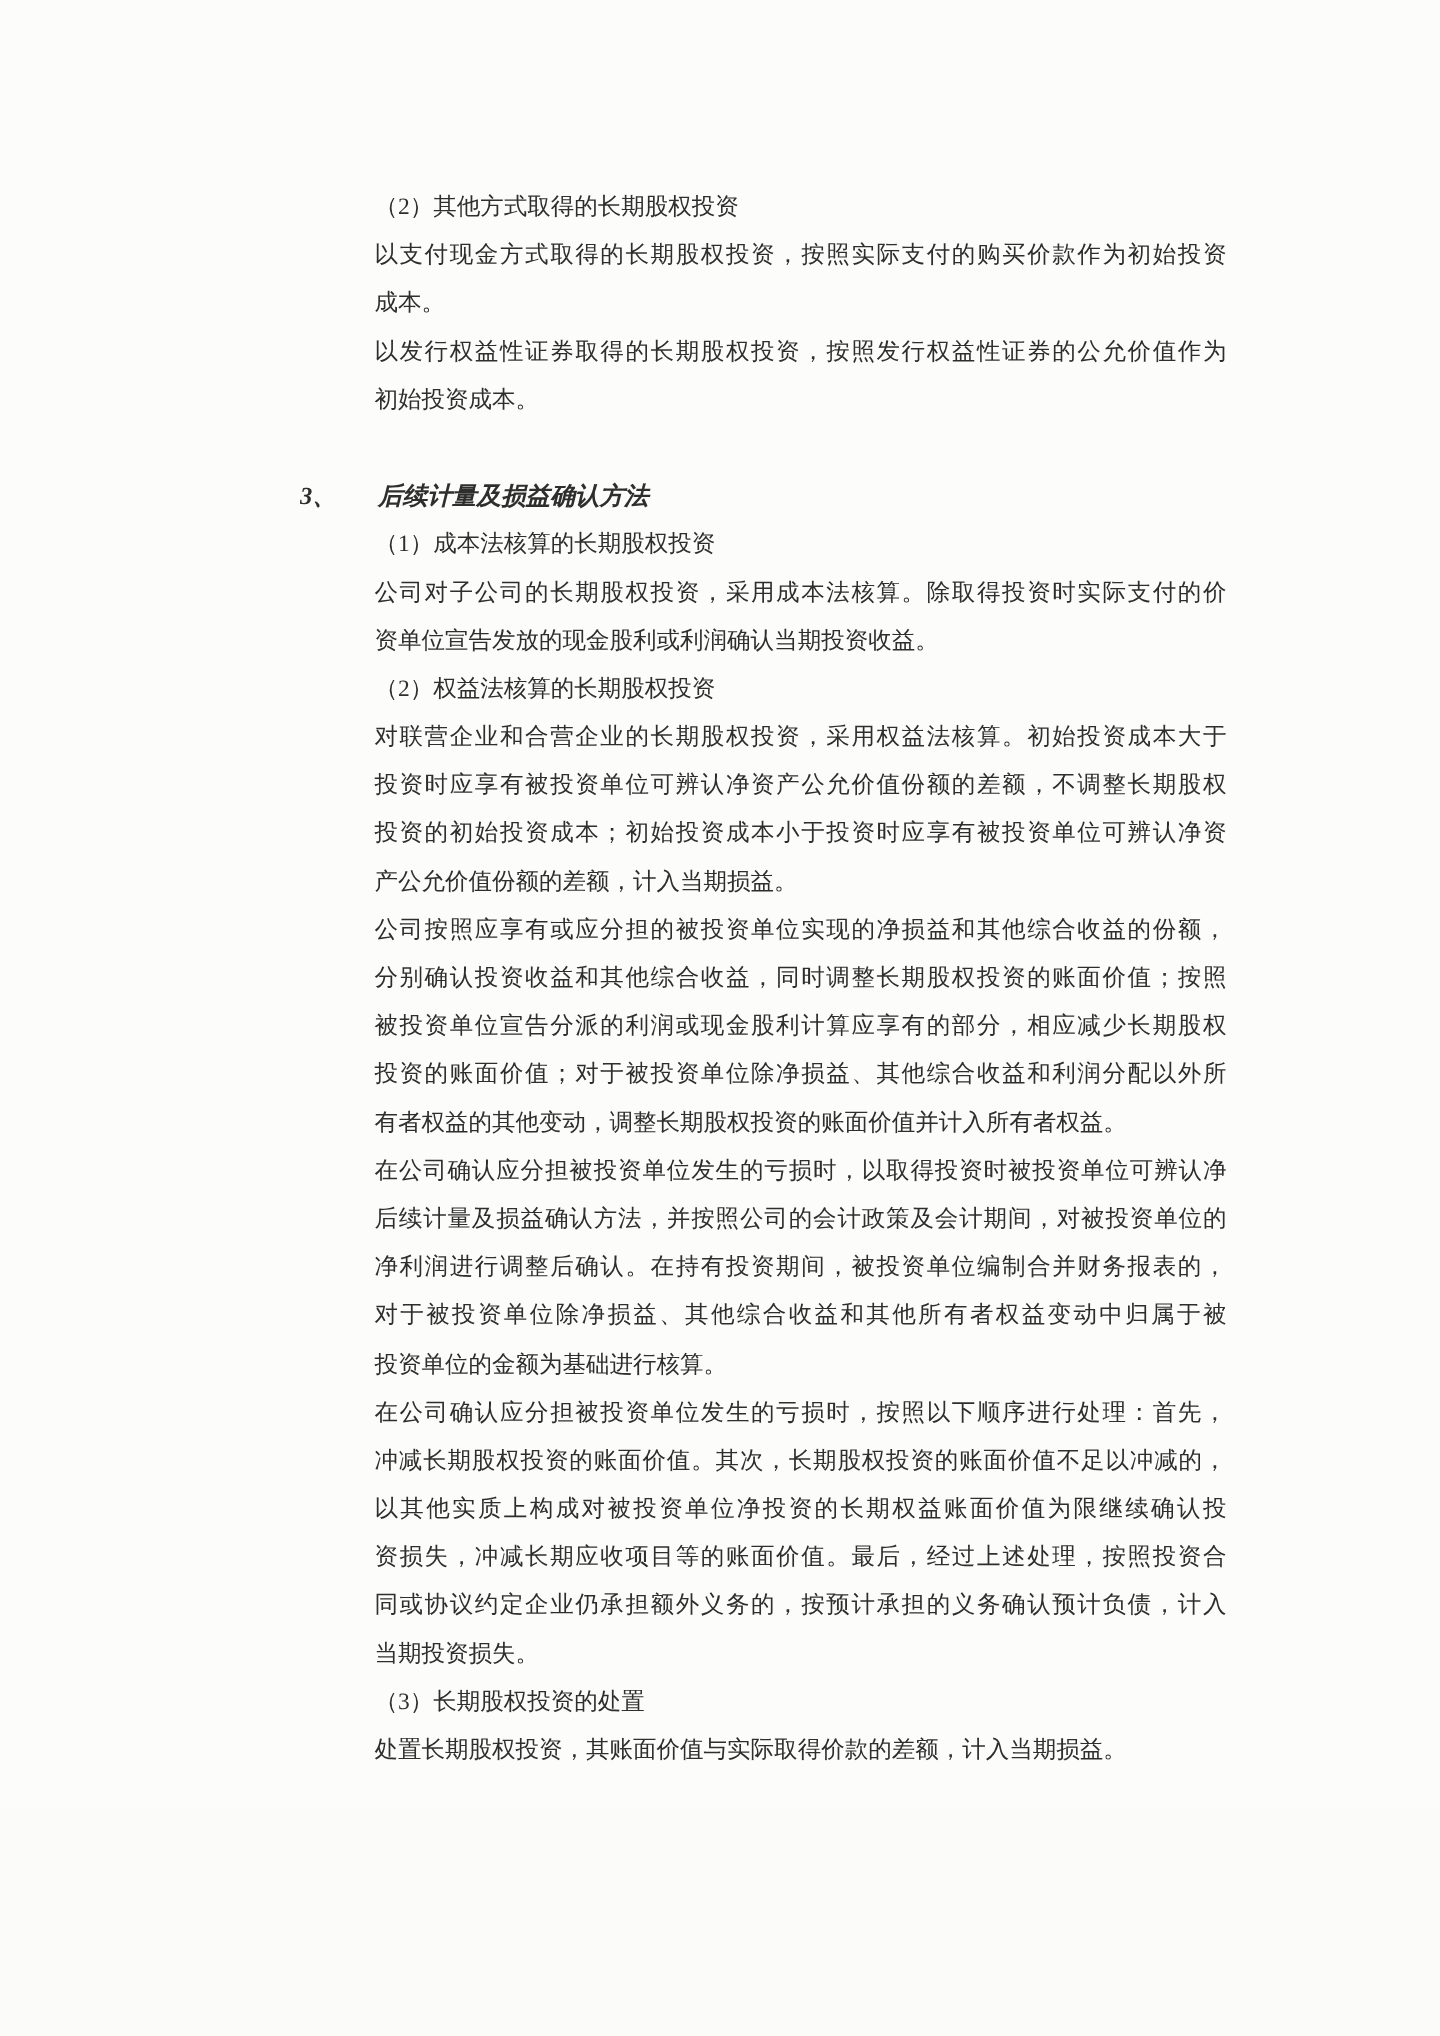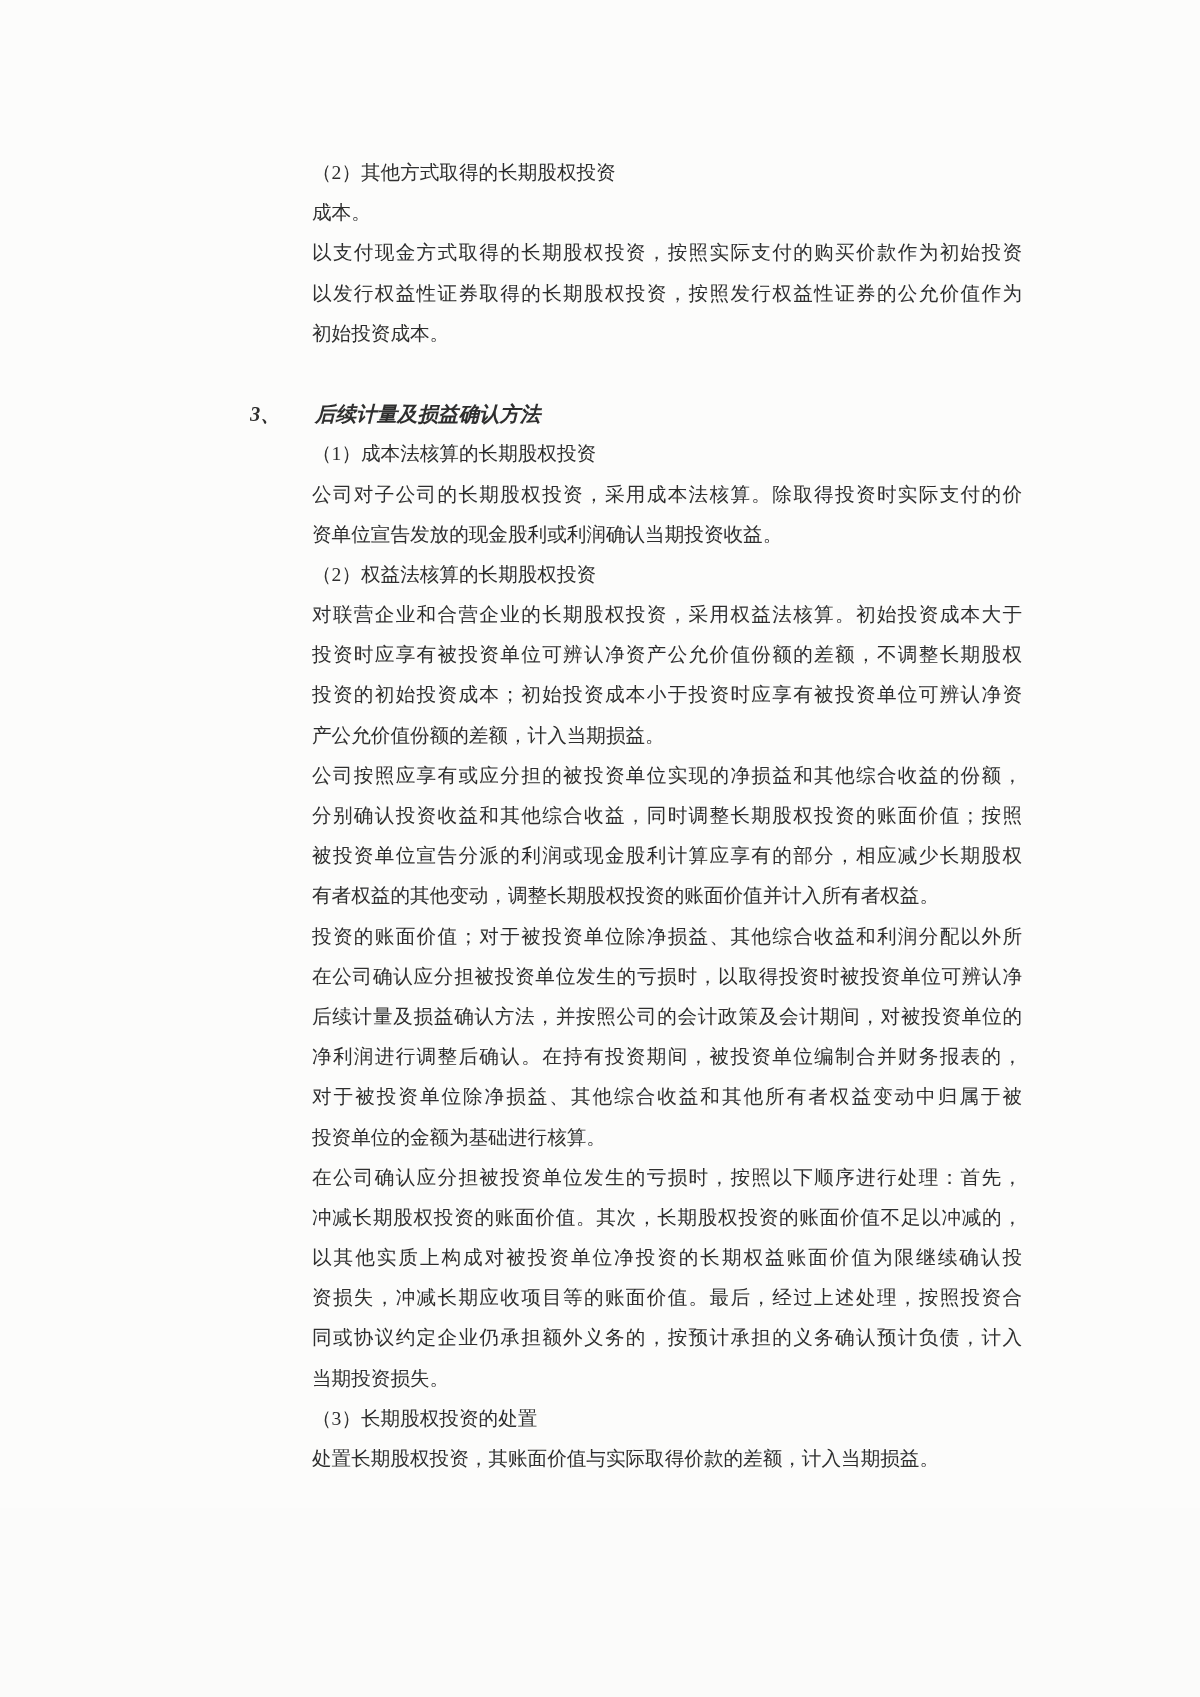--- a/index.html
+++ b/index.html
@@ -66,39 +66,39 @@
     line-height: 30px;
     color: #333333;
   }
 </style>
 </head>
 <body>
 
 <div class="page">
   <div id="content" class="content">
       <div class="ln sub">（2）其他方式取得的长期股权投资</div>
+      <div class="ln j">以支付现金方式取得的长期股权投资，按照实际支付的购买价款作为初始投资</div>
       <div class="ln">成本。</div>
-      <div class="ln j">以支付现金方式取得的长期股权投资，按照实际支付的购买价款作为初始投资</div>
       <div class="ln j">以发行权益性证券取得的长期股权投资，按照发行权益性证券的公允价值作为</div>
       <div class="ln">初始投资成本。</div>
       <div class="ln blank"></div>
       <div class="ln heading"><span class="num">3、</span><span>后续计量及损益确认方法</span></div>
       <div class="ln sub">（1）成本法核算的长期股权投资</div>
       <div class="ln j">公司对子公司的长期股权投资，采用成本法核算。除取得投资时实际支付的价</div>
       <div class="ln">资单位宣告发放的现金股利或利润确认当期投资收益。</div>
       <div class="ln sub">（2）权益法核算的长期股权投资</div>
       <div class="ln j">对联营企业和合营企业的长期股权投资，采用权益法核算。初始投资成本大于</div>
       <div class="ln j">投资时应享有被投资单位可辨认净资产公允价值份额的差额，不调整长期股权</div>
       <div class="ln j">投资的初始投资成本；初始投资成本小于投资时应享有被投资单位可辨认净资</div>
       <div class="ln">产公允价值份额的差额，计入当期损益。</div>
       <div class="ln j">公司按照应享有或应分担的被投资单位实现的净损益和其他综合收益的份额，</div>
       <div class="ln j">分别确认投资收益和其他综合收益，同时调整长期股权投资的账面价值；按照</div>
       <div class="ln j">被投资单位宣告分派的利润或现金股利计算应享有的部分，相应减少长期股权</div>
+      <div class="ln j">投资的账面价值；对于被投资单位除净损益、其他综合收益和利润分配以外所</div>
       <div class="ln">有者权益的其他变动，调整长期股权投资的账面价值并计入所有者权益。</div>
-      <div class="ln j">投资的账面价值；对于被投资单位除净损益、其他综合收益和利润分配以外所</div>
       <div class="ln j">在公司确认应分担被投资单位发生的亏损时，以取得投资时被投资单位可辨认净</div>
       <div class="ln j">后续计量及损益确认方法，并按照公司的会计政策及会计期间，对被投资单位的</div>
       <div class="ln j">净利润进行调整后确认。在持有投资期间，被投资单位编制合并财务报表的，</div>
       <div class="ln j">对于被投资单位除净损益、其他综合收益和其他所有者权益变动中归属于被</div>
       <div class="ln">投资单位的金额为基础进行核算。</div>
       <div class="ln j">在公司确认应分担被投资单位发生的亏损时，按照以下顺序进行处理：首先，</div>
       <div class="ln j">冲减长期股权投资的账面价值。其次，长期股权投资的账面价值不足以冲减的，</div>
       <div class="ln j">以其他实质上构成对被投资单位净投资的长期权益账面价值为限继续确认投</div>
       <div class="ln j">资损失，冲减长期应收项目等的账面价值。最后，经过上述处理，按照投资合</div>
       <div class="ln j">同或协议约定企业仍承担额外义务的，按预计承担的义务确认预计负债，计入</div>

